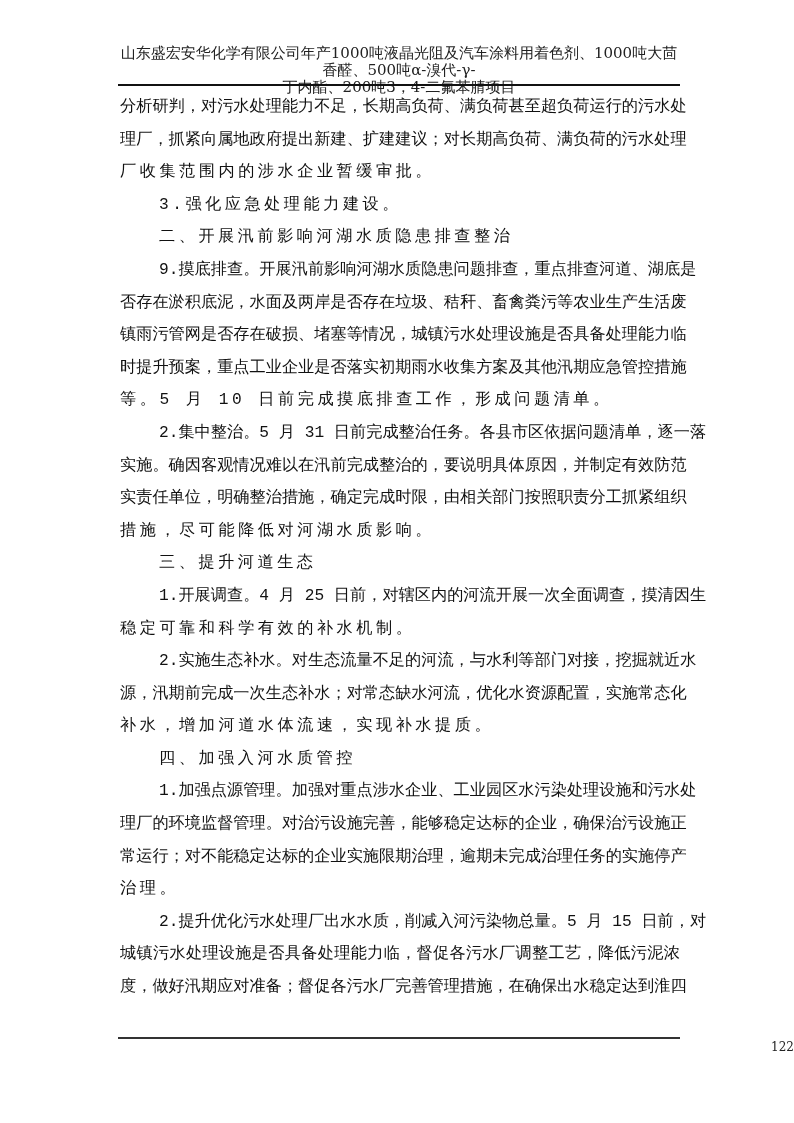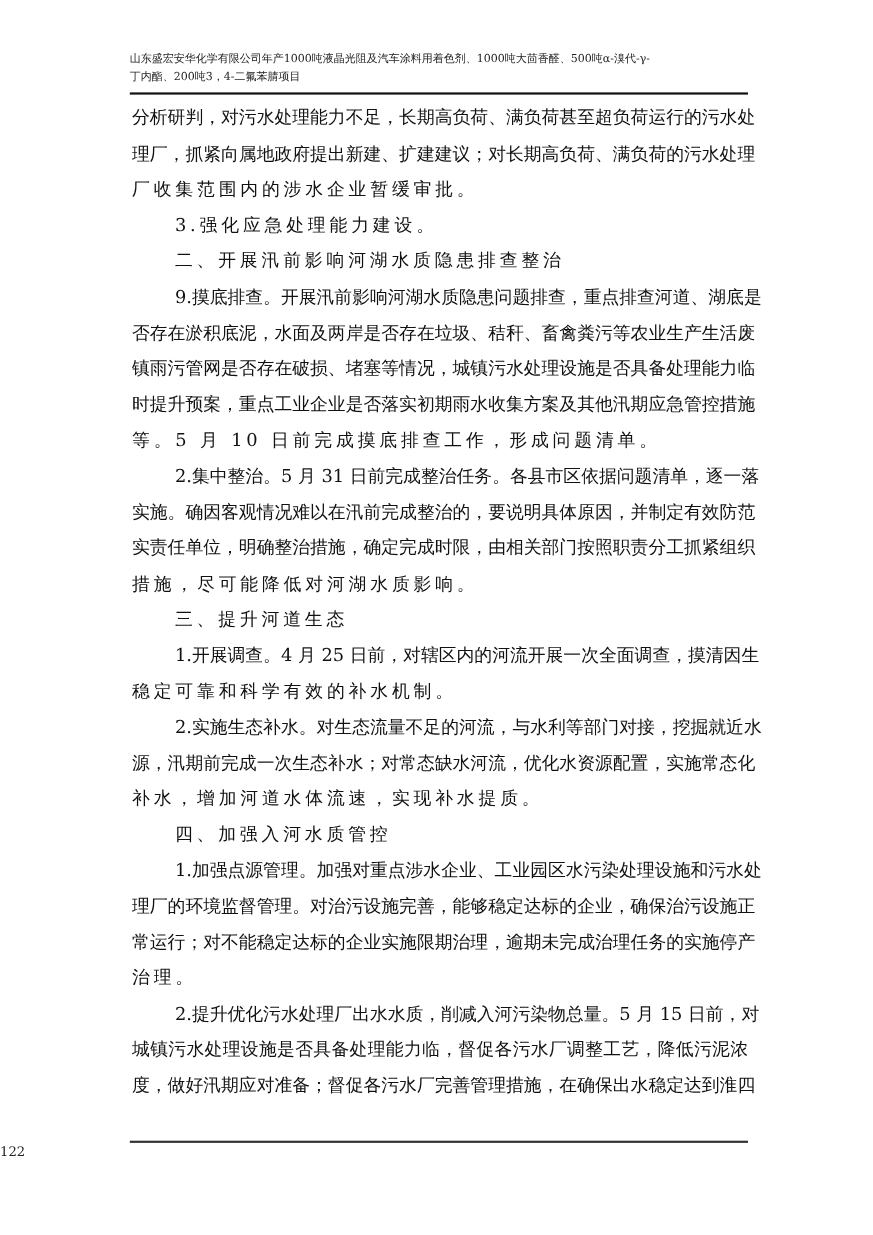--- a/index.html
+++ b/index.html
@@ -1,27 +1,27 @@
 <!DOCTYPE html>
 <html><head>
 <meta charset="utf-8">
 <style>
   html, body { margin: 0; padding: 0; background: #ffffff; }
   body { width: 794px; height: 1123px; position: relative; overflow: hidden;
          font-family: "DejaVu Serif", "Liberation Serif", serif; color: #111; }
-  .header { position: absolute; left: 118px; top: 45px; width: 562px; text-align: left;
-            font-size: 10px; line-height: 17px; color: #222; }
+  .header { position: absolute; left: 118px; top: 45px; width: 562px; text-align: center;
+            font-size: 15px; line-height: 17px; color: #222; }
   .rule-top { position: absolute; left: 118px; top: 84px; width: 562px; height: 2px; background: #111; }
   .body-text { position: absolute; left: 120px; top: 91px; width: 560px; }
   .line { height: 32.6px; line-height: 32.6px; font-size: 16.2px; white-space: nowrap;
-          letter-spacing: 3.5px; overflow: visible; }
+          letter-spacing: 3.5px; overflow: visible; font-family: Liberation Mono, monospace; }
   .line.just { text-align: justify; text-align-last: justify; letter-spacing: 0; }
   .indent { padding-left: 39px; }
   .rule-bottom { position: absolute; left: 118px; top: 1037px; width: 562px; height: 1.5px; background: #333; }
-  .page-num { position: absolute; left: 0; width: 794px; top: 1040px; text-align: left;
+  .page-num { position: absolute; left: 0; width: 794px; top: 1040px; text-align: right;
               font-size: 12px; color: #222; }
 </style>
 </head>
 <body>
 
 <div class="header">
   <div>山东盛宏安华化学有限公司年产1000吨液晶光阻及汽车涂料用着色剂、1000吨大茴香醛、500吨α-溴代-γ-</div>
   <div>丁内酯、200吨3，4-二氟苯腈项目</div>
 </div>
 <div class="rule-top"></div>

